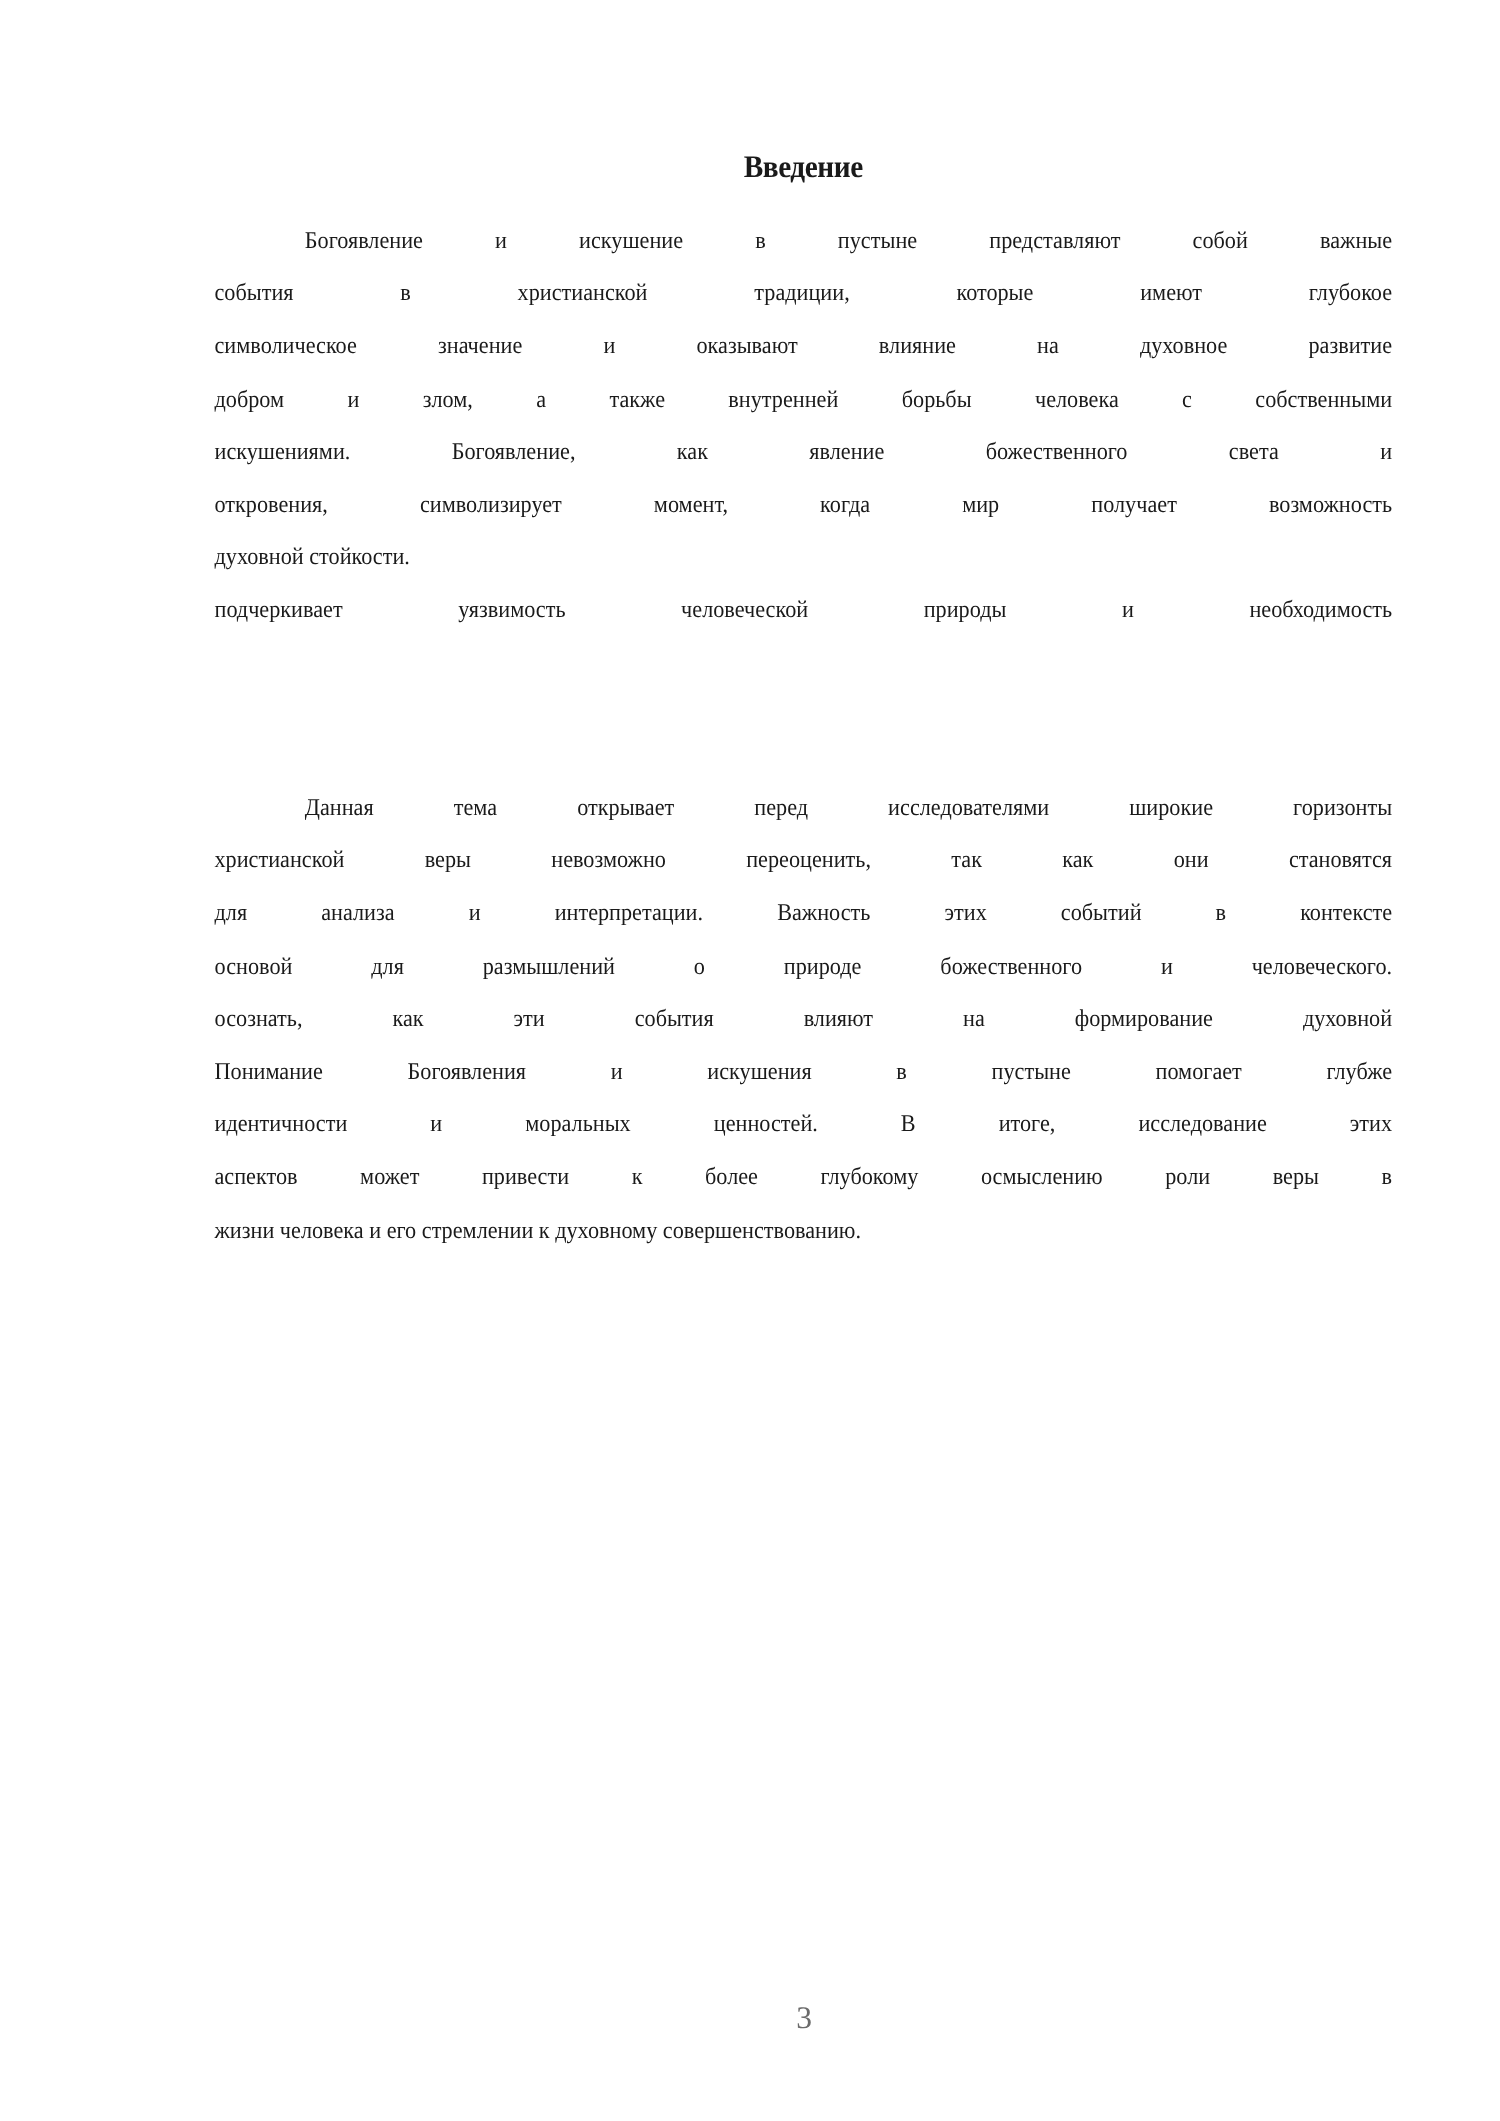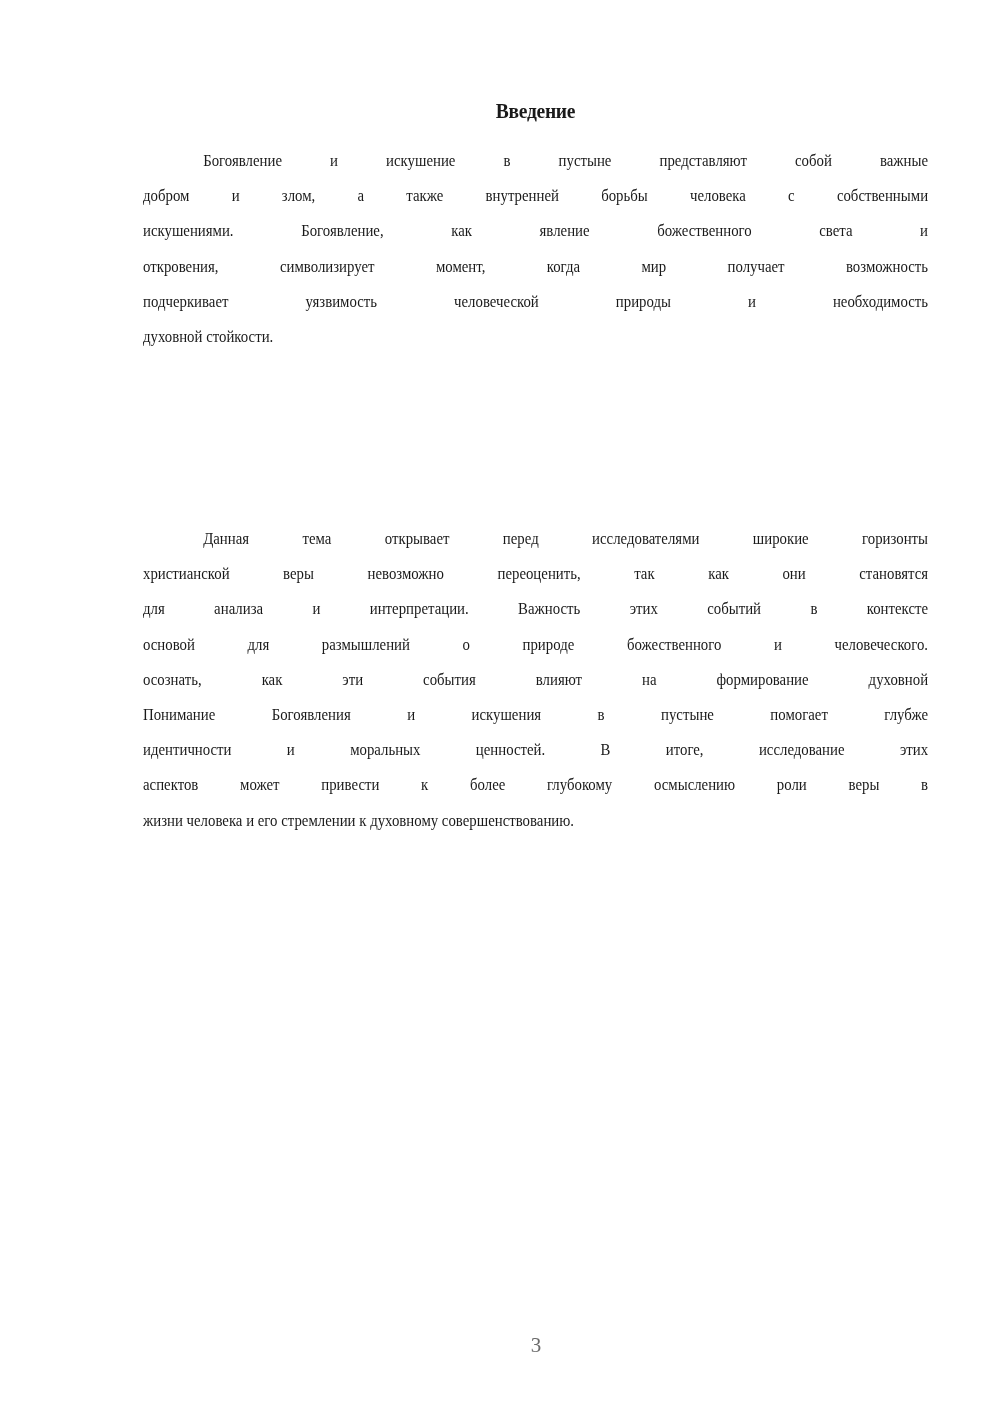--- a/index.html
+++ b/index.html
@@ -88,33 +88,39 @@
 
 <div class="page">
 
   <div class="heading">Введение</div>
 
   <div class="para" id="p1">
     <span class="line indent">
         <span class="cond">Богоявление и искушение в пустыне представляют собой важные</span>
       </span>
     <span class="line">
+        <span class="cond">события в христианской традиции, которые имеют глубокое</span>
+      </span>
+    <span class="line">
+        <span class="cond">символическое значение и оказывают влияние на духовное развитие</span>
+      </span>
+    <span class="line">
         <span class="cond">добром и злом, а также внутренней борьбы человека с собственными</span>
       </span>
     <span class="line">
         <span class="cond">искушениями. Богоявление, как явление божественного света и</span>
       </span>
     <span class="line">
         <span class="cond">откровения, символизирует момент, когда мир получает возможность</span>
       </span>
+    <span class="line last">
+        <span class="cond">духовной стойкости.</span>
+      </span>
     <span class="line">
         <span class="cond">подчеркивает уязвимость человеческой природы и необходимость</span>
-      </span>
-    <span class="line last">
-        <span class="cond">духовной стойкости.</span>
       </span>
   </div>
 
   <div class="para" id="p2">
     <span class="line indent">
         <span class="cond">Данная тема открывает перед исследователями широкие горизонты</span>
       </span>
     <span class="line">
         <span class="cond">христианской веры невозможно переоценить, так как они становятся</span>
       </span>

